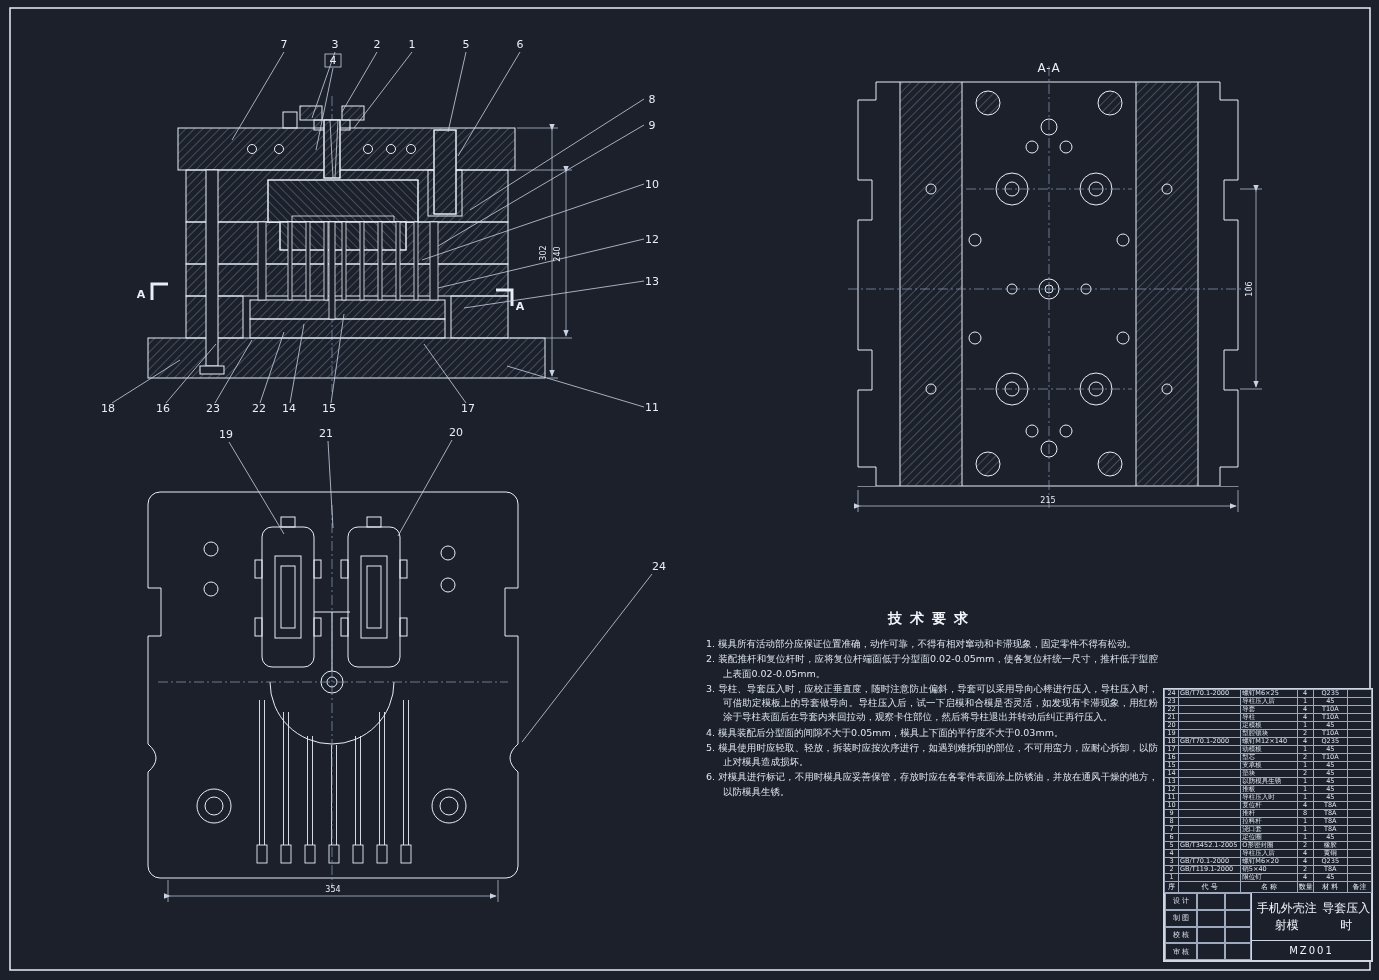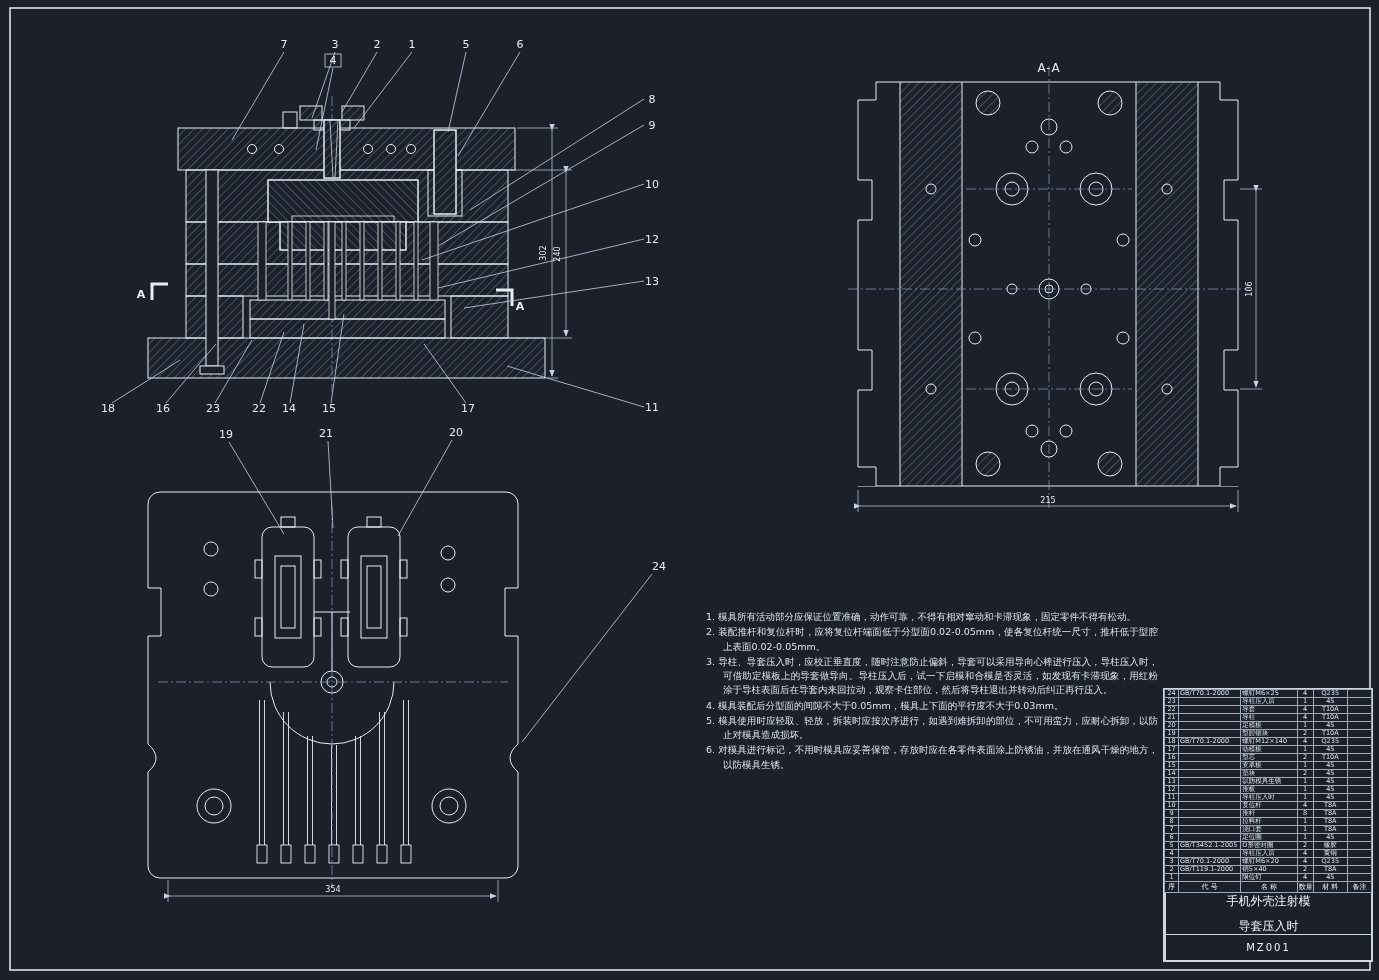--- a/index.html
+++ b/index.html
@@ -16,23 +16,23 @@
   .bom{position:absolute;left:1163px;top:688px;width:210px;border:1px solid #cfd6e4;background:#1b202b}
   .bom table{width:100%;border-collapse:collapse;table-layout:fixed}
   .bom td{border:1px solid #9fa9bd;font-size:6.5px;height:7px;line-height:7px;padding:0 1px;
     white-space:nowrap;overflow:hidden;color:#dde4f0}
   .bom td.c{text-align:center}
   .bom tr.hdr td{text-align:center;height:10px;line-height:10px;font-size:7px;color:#eef2f9}
   .tb{display:flex;height:68px;border:1px solid #cfd6e4;border-top:none;background:#1b202b}
   .tb-left{width:86px;display:grid;grid-template-columns:32px 28px 26px;grid-auto-rows:1fr}
   .tb-left span{border:1px solid #9fa9bd;font-size:7px;display:flex;align-items:center;justify-content:center;color:#dde4f0;overflow:hidden}
   .tb-right{flex:1;display:flex;flex-direction:column;border-left:1px solid #cfd6e4}
-  .tb-title{flex:1;display:flex;flex-direction:column;align-items:center;justify-content:space-between;
+  .tb-title{flex:1;display:flex;flex-direction:row;align-items:center;justify-content:space-between;
     font-size:12px;line-height:1.35;text-align:center;color:#f2f5fb}
-  .tb-no{height:26px;border-top:1px solid #cfd6e4;display:flex;align-items:center;justify-content:center;
+  .tb-no{height:20px;border-top:1px solid #cfd6e4;display:flex;align-items:center;justify-content:center;
     font-size:10px;letter-spacing:2px;color:#f2f5fb}
 </style>
 </head>
 <body>
 
 <div class="page">
 
 <svg class="canvas" width="1379" height="980" viewBox="0 0 1379 980">
   <defs>
     <pattern id="h45" patternUnits="userSpaceOnUse" width="6" height="6" patternTransform="rotate(45)">
@@ -297,20 +297,21 @@
   </g>
   <g font-size="11" text-anchor="middle">
     <text x="226" y="438">19</text>
     <text x="326" y="437">21</text>
     <text x="456" y="436">20</text>
     <text x="659" y="570">24</text>
   </g>
 </svg>
 
 <div class="techreq">
+  <h3>技术要求</h3>
   <div>
 
       <div class="tr-item">1. 模具所有活动部分应保证位置准确，动作可靠，不得有相对窜动和卡滞现象，固定零件不得有松动。</div>
 
       <div class="tr-item">2. 装配推杆和复位杆时，应将复位杆端面低于分型面0.02-0.05mm，使各复位杆统一尺寸，推杆低于型腔上表面0.02-0.05mm。</div>
 
       <div class="tr-item">3. 导柱、导套压入时，应校正垂直度，随时注意防止偏斜，导套可以采用导向心棒进行压入，导柱压入时，可借助定模板上的导套做导向。导柱压入后，试一下启模和合模是否灵活，如发现有卡滞现象，用红粉涂于导柱表面后在导套内来回拉动，观察卡住部位，然后将导柱退出并转动后纠正再行压入。</div>
 
       <div class="tr-item">4. 模具装配后分型面的间隙不大于0.05mm，模具上下面的平行度不大于0.03mm。</div>
 
@@ -553,20 +554,38 @@
         <td>序</td>
         <td>代  号</td>
         <td>名  称</td>
         <td>数量</td>
         <td>材 料</td>
         <td>备注</td>
       </tr>
     </tbody>
   </table>
   <div class="tb">
+    <div class="tb-left">
+
+        <span class="lab">设 计</span>
+        <span></span>
+        <span></span>
+
+        <span class="lab">制 图</span>
+        <span></span>
+        <span></span>
+
+        <span class="lab">校 核</span>
+        <span></span>
+        <span></span>
+
+        <span class="lab">审 核</span>
+        <span></span>
+        <span></span>
+      </div>
     <div class="tb-right">
       <div class="tb-title">
         <span>手机外壳注射模</span>
         <span>导套压入时</span>
       </div>
       <div class="tb-no">MZ001</div>
     </div>
   </div>
 </div>
 

